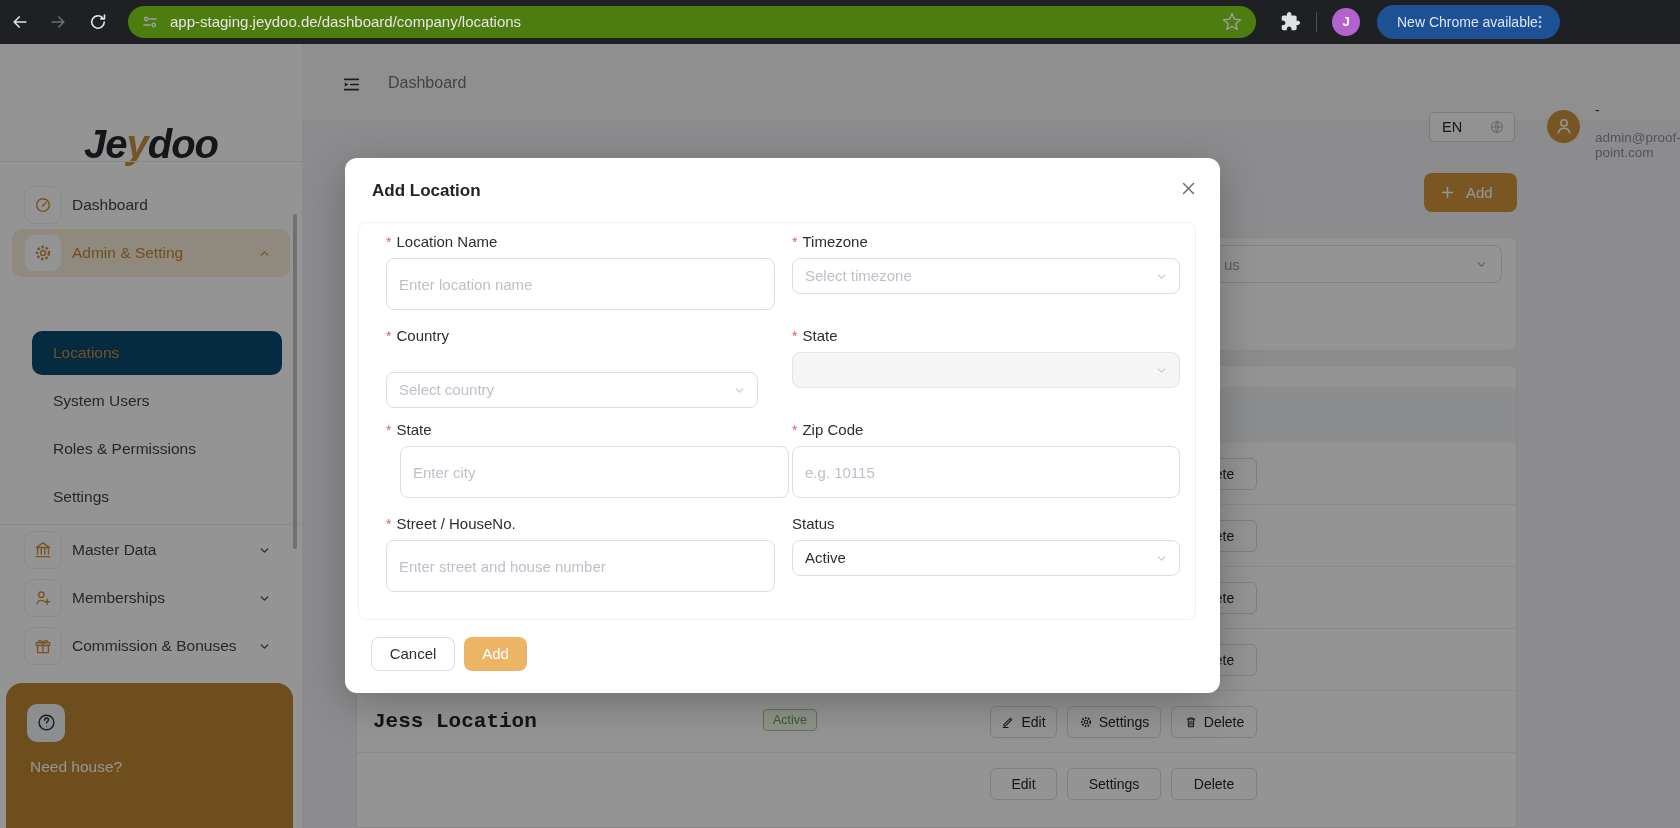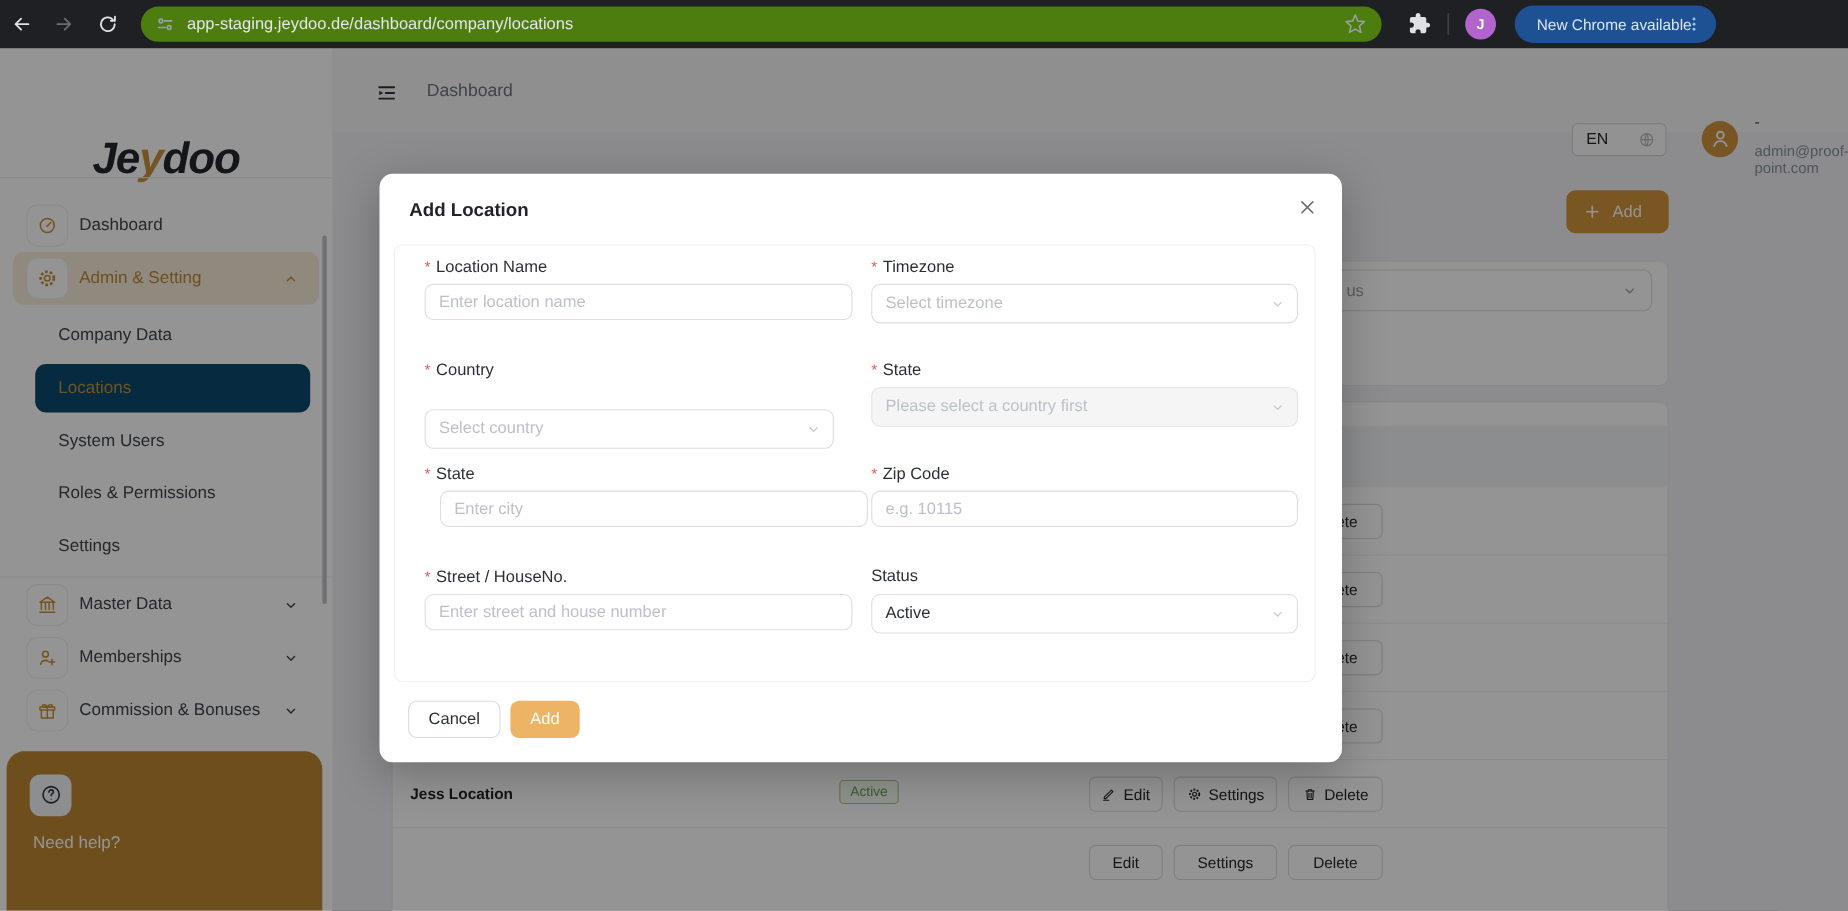--- a/index.html
+++ b/index.html
@@ -49,37 +49,37 @@
   .help-lbl{position:absolute;left:24px;top:75px;font-size:15.5px;color:#FFFFFF;}
   .side-scroll{left:293px;top:170px;width:4px;height:335px;border-radius:2px;background:#C2C2C4;}
 
   
   .btn-gold{background:#D2973C;border-radius:8px;color:#FFFFFF;font-size:15px;cursor:pointer;}
   .panel{background:#FFFFFF;border:1px solid #E9EAEC;border-radius:8px;box-sizing:border-box;}
   .select{border:1px solid #DCDEE2;border-radius:8px;background:#FFFFFF;box-sizing:border-box;cursor:pointer;}
   .select .chev{position:absolute;right:13px;top:50%;margin-top:-6px;color:#9BA1AA;}
   .table-head{background:#F2F3F5;}
   .t-row{left:0;width:1159px;height:62px;border-bottom:1px solid #EDEEF0;box-sizing:border-box;}
-  .row-name{position:absolute;left:16px;line-height:61px;font-size:14px;font-weight:bold;color:#20242A;}
+  .row-name{position:absolute;left:16px;line-height:61px;font-size:21px;font-weight:bold;color:#20242A;font-family:Liberation Mono, monospace;}
   .badge-active{position:absolute;left:406px;top:18px;padding:3px 9px;font-size:12.5px;color:#67A14B;
                 background:#F6FBF1;border:1px solid #A7C98B;border-radius:4px;}
   .row-btn{position:absolute;top:15px;height:32px;border:1px solid #D9DBDE;border-radius:6px;background:#FFFFFF;
            box-sizing:border-box;color:#23272E;font-size:14px;cursor:pointer;display:flex;align-items:center;
            justify-content:center;gap:6px;}
 
   
   .overlay{left:0;top:44px;width:1680px;height:784px;background:rgba(0,0,0,0.42);z-index:50;}
   .modal{left:345px;top:158px;width:875px;height:535px;background:#FFFFFF;border-radius:12px;z-index:100;
          box-shadow:0 10px 40px rgba(0,0,0,0.25);}
   .modal-title{left:27px;top:23px;font-size:17px;font-weight:bold;color:#20242A;}
   .modal-close{right:22px;top:22px;width:18px;height:18px;color:#646B75;cursor:pointer;}
   .form-box{left:13px;top:64px;width:838px;height:398px;border:1px solid #F0F0F1;border-radius:8px;box-sizing:border-box;}
   .f-label{font-size:15px;color:#2A2F36;height:22px;line-height:22px;}
   .f-label .req{color:#E25B5B;margin-right:5px;font-size:14px;}
-  .f-input{border:1px solid #DCDEE2;border-radius:8px;height:33px;box-sizing:border-box;font-size:15px;
+  .f-input{border:1px solid #DCDEE2;border-radius:8px;height:52px;box-sizing:border-box;font-size:15px;
            padding:6px 12px;color:#2A2F36;outline:none;font-family:"Liberation Sans",sans-serif;width:100%;}
   .f-input::placeholder{color:#BCC1C9;opacity:1;}
   .f-select{border:1px solid #DCDEE2;border-radius:8px;height:36px;box-sizing:border-box;background:#fff;cursor:pointer;}
   .f-select .val{position:absolute;left:12px;line-height:34px;font-size:15px;color:#BCC1C9;white-space:nowrap;}
   .f-select .val.solid{color:#2A2F36;}
   .f-select .chev{position:absolute;right:11px;top:11px;color:#C3C7CD;}
   .f-select.disabled{background:#F5F5F6;border-color:#E3E4E7;}
   .btn-cancel{left:26px;top:479px;width:84px;height:34px;border:1px solid #D9DBDE;border-radius:8px;background:#fff;
               color:#2A2F36;font-size:15px;text-align:center;line-height:32px;box-sizing:border-box;cursor:pointer;}
   .btn-add-modal{left:119px;top:479px;width:63px;height:34px;border-radius:8px;background:#EDB466;color:#fff;
@@ -199,23 +199,20 @@
           </svg>
       </span>
       <span class="lbl">Admin &amp; Setting</span>
       <span class="chev">
         <svg width="13" height="13" viewBox="0 0 24 24" fill="none" stroke="currentColor" stroke-width="2.4" stroke-linecap="round" stroke-linejoin="round">
             <path d="M6 15l6-6 6 6"></path>
           </svg>
       </span>
     </div>
 
-    <div class="abs sub-item" style="top:239px;">
-      <span class="lbl">Company Data</span>
-    </div>
     <div class="abs sub-item active" style="top:287px;">
       <span class="lbl">Locations</span>
     </div>
     <div class="abs sub-item" style="top:335px;">
       <span class="lbl">System Users</span>
     </div>
     <div class="abs sub-item" style="top:383px;">
       <span class="lbl">Roles &amp; Permissions</span>
     </div>
     <div class="abs sub-item" style="top:431px;">
@@ -274,21 +271,21 @@
     </div>
 
     <div class="abs help-card" style="top:639px;">
       <span class="help-ic">
         <svg width="21" height="21" viewBox="0 0 24 24" fill="none" stroke="currentColor" stroke-width="1.7" stroke-linecap="round">
             <circle cx="12" cy="12" r="8.4"></circle>
             <path d="M9.8 9.3c0-1.4 1-2.4 2.2-2.4s2.3.9 2.3 2.2c0 1.7-2.3 1.9-2.3 3.6"></path>
             <circle cx="12" cy="16.6" r="0.6" fill="currentColor" stroke="none"></circle>
           </svg>
       </span>
-      <span class="help-lbl">Need help?</span>
+      <span class="help-lbl">Need house?</span>
     </div>
 
     <div class="abs side-scroll"></div>
   </div>
 
   <div class="abs" style="left:302px;top:120px;width:1378px;height:708px;">
 
     <div class="abs btn-gold" style="left:1122px;top:53px;width:93px;height:39px;">
       <svg class="abs" style="left:16px;top:12px;" width="15" height="15" viewBox="0 0 24 24" fill="none" stroke="#fff" stroke-width="2.4" stroke-linecap="round">
           <path d="M12 4v16M4 12h16"></path>
@@ -438,21 +435,20 @@
       <span class="chev">
           <svg width="13" height="13" viewBox="0 0 24 24" fill="none" stroke="currentColor" stroke-width="2" stroke-linecap="round" stroke-linejoin="round">
             <path d="M6 9l6 6 6-6"></path>
           </svg>
         </span>
     </div>
     <div class="abs f-label" style="left:447px;top:167px;">
       <span class="req">*</span><span>State</span>
     </div>
     <div class="abs f-select disabled" style="left:447px;top:194px;width:388px;">
-      <span class="val">Please select a country first</span>
       <span class="chev">
           <svg width="13" height="13" viewBox="0 0 24 24" fill="none" stroke="currentColor" stroke-width="2" stroke-linecap="round" stroke-linejoin="round">
             <path d="M6 9l6 6 6-6"></path>
           </svg>
         </span>
     </div>
 
     <div class="abs f-label" style="left:41px;top:261px;">
       <span class="req">*</span><span>State</span>
     </div>

